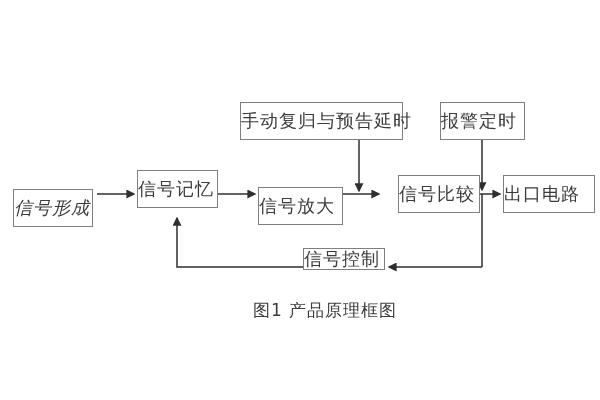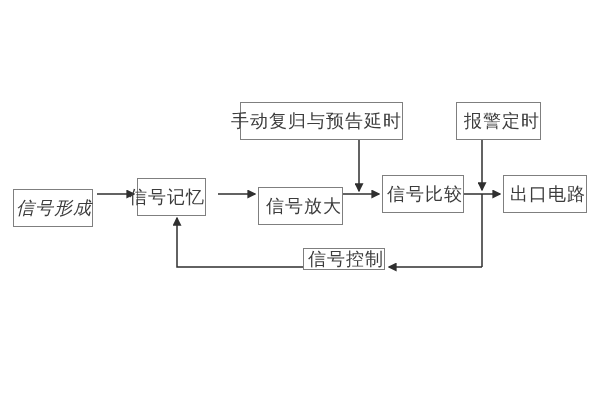--- a/index.html
+++ b/index.html
@@ -22,21 +22,21 @@
     width: 600px;
     height: 400px;
   }
   .node {
     position: absolute;
     box-sizing: border-box;
     border: 1px solid #7f7f7f;
     background: #ffffff;
     display: flex;
     align-items: center;
-    justify-content: flex-end;
+    justify-content: flex-start;
     font-size: 18px;
     letter-spacing: 1px;
     color: #3c3c3c;
     white-space: nowrap;
   }
   .caption {
     position: absolute;
     left: 225px;
     top: 299px;
     width: 200px;
@@ -74,42 +74,43 @@
 
     <line x1="482" y1="267" x2="389" y2="267" stroke="#2f2f2f" stroke-width="1.5" marker-end="url(#arrow)"></line>
 
     <path d="M303,267 L177,267 L177,218" fill="none" stroke="#2f2f2f" stroke-width="1.5" marker-end="url(#arrow)"></path>
   </svg>
 
   <div class="node" style="left:13px;  top:189px; width:80px;  height:38px;font-style:italic;">
     <span>信号形成</span>
   </div>
 
-  <div class="node" style="left:137px; top:178px; width:69px;  height:38px;font-family:Liberation Serif, serif;">
+  <div class="node" style="left:137px; top:170px; width:81px;  height:38px;font-family:Liberation Serif, serif;">
     <span>信号记忆</span>
   </div>
 
   <div class="node" style="left:258px; top:175px; width:85px;  height:38px;margin-top:12px;">
     <span>信号放大</span>
   </div>
 
-  <div class="node" style="left:382px; top:175px; width:82px;  height:38px;">
+  <div class="node" style="left:398px; top:175px; width:82px;  height:38px;">
     <span>信号比较</span>
   </div>
 
-  <div class="node" style="left:503px; top:175px; width:84px;  height:38px;">
+  <div class="node" style="left:503px; top:175px; width:92px;  height:38px;">
     <span>出口电路</span>
   </div>
 
   <div class="node" style="left:240px; top:102px; width:163px; height:38px;">
     <span>手动复归与预告延时</span>
   </div>
 
-  <div class="node" style="left:440px; top:102px; width:85px;  height:38px;margin-left:16px;">
+  <div class="node" style="left:440px; top:102px; width:85px;  height:38px;">
     <span>报警定时</span>
   </div>
 
   <div class="node" style="left:303px; top:248px; width:82px;  height:22px;">
     <span>信号控制</span>
   </div>
 
+  <div class="caption">图1 产品原理框图</div>
 
 </div>
 
 </body></html>

